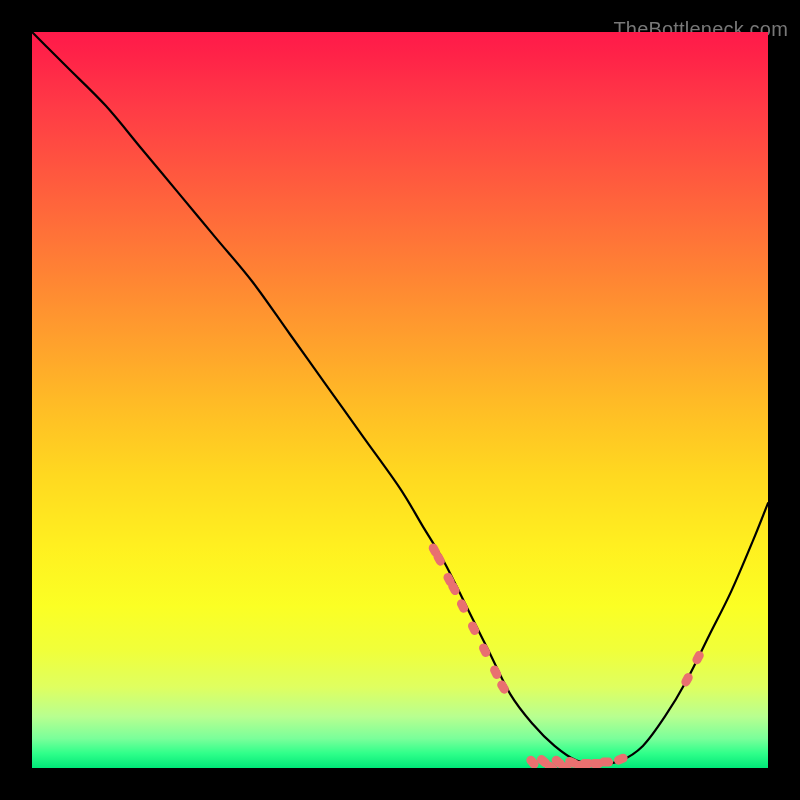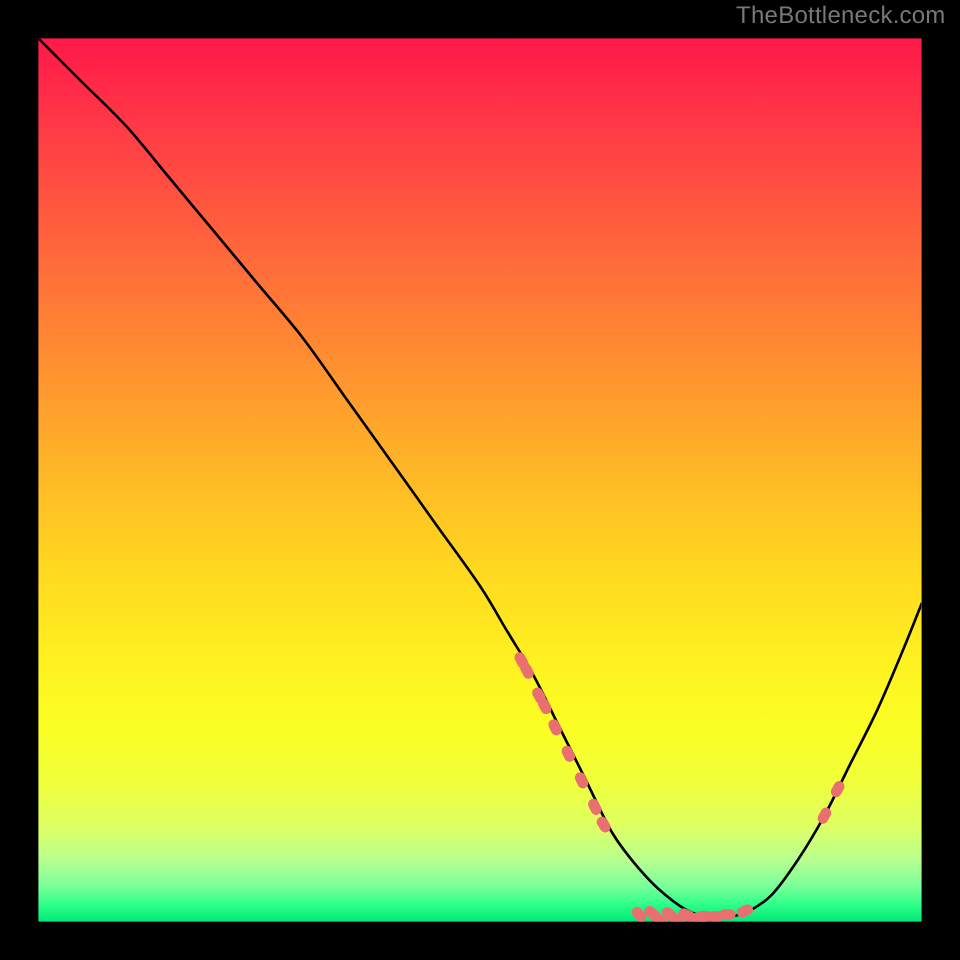--- a/index.html
+++ b/index.html
@@ -1,18 +1,18 @@
 <!DOCTYPE html>
 <html><head>
   <meta charset="utf-8">
   <style>
     * { margin: 0; padding: 0; box-sizing: border-box; }
     html, body { width: 800px; height: 800px; background: #000; font-family: Arial, sans-serif; }
     .container { position: relative; width: 800px; height: 800px; background: #000; }
-    .watermark { position: absolute; top: 2px; right: 12px; color: #787878; font-size: 20px; font-weight: 500; letter-spacing: 0.2px; }
+    .watermark { position: absolute; top: 18px; right: 12px; color: #787878; font-size: 20px; font-weight: 500; letter-spacing: 0.2px; }
     .plot-area {
       position: absolute;
       top: 32px;
       left: 32px;
       width: 736px;
       height: 736px;
       background: linear-gradient(to bottom,
         #ff1a4a 0%,
         #ff2248 3%,
         #ff3a46 10%,

